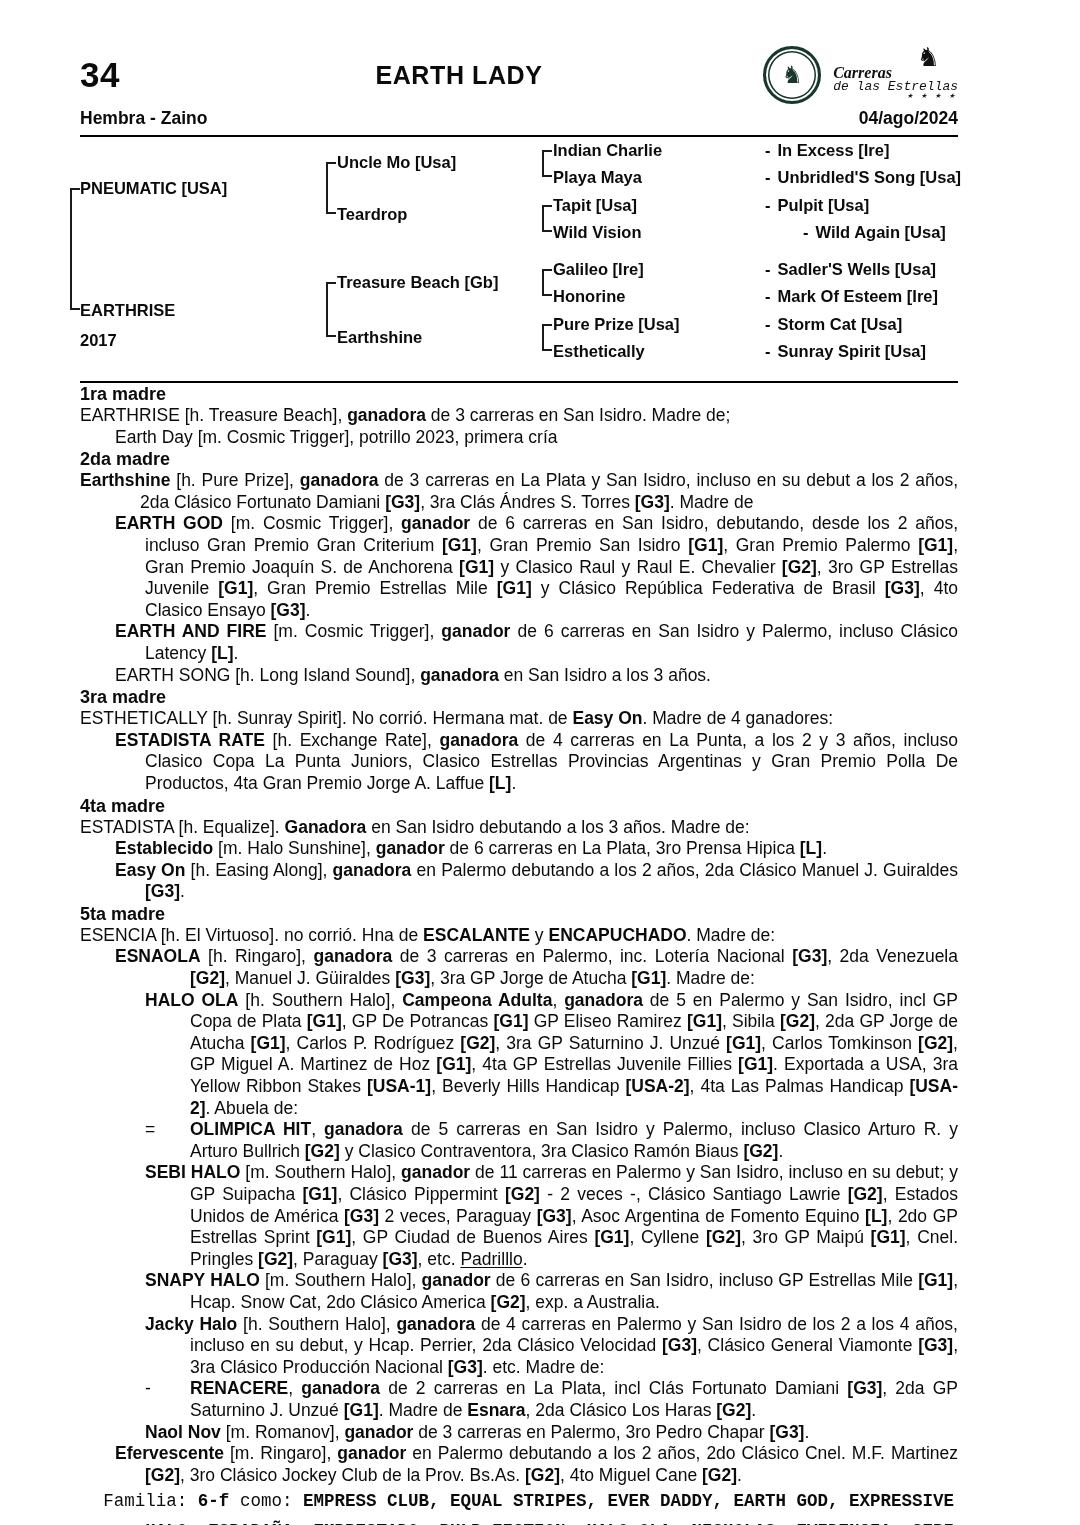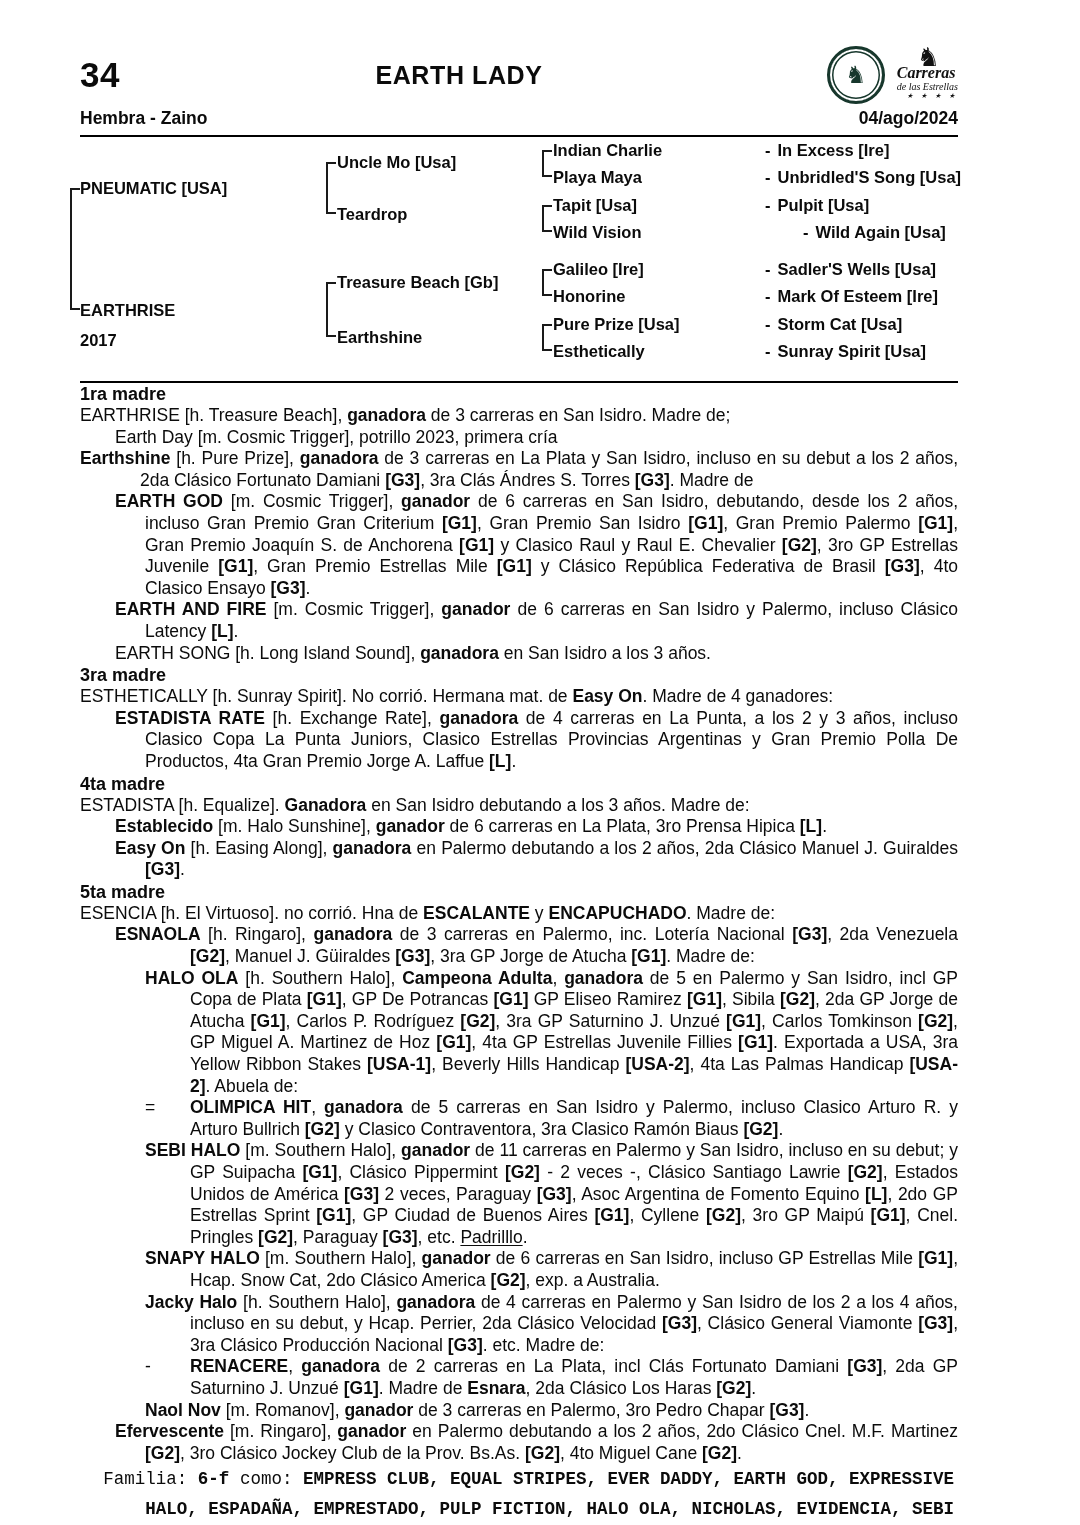--- a/index.html
+++ b/index.html
@@ -9,21 +9,21 @@
   
   .hdr{display:grid;grid-template-columns:130px 1fr 250px;align-items:center;}
   .pagenum{font-size:35px;font-weight:bold;letter-spacing:.5px;}
   .title{text-align:center;font-weight:bold;font-size:25px;letter-spacing:.6px;}
   .logos{display:flex;align-items:center;justify-content:flex-end;gap:12px;}
   .bc-badge{width:52px;height:52px;border-radius:50%;border:3px solid #17372c;box-shadow:inset 0 0 0 2px #fff,inset 0 0 0 3.5px #17372c;
     display:flex;align-items:center;justify-content:center;color:#17372c;font-size:24px;line-height:1;}
   .carreras{display:flex;flex-direction:column;align-items:flex-start;font-family:"Liberation Serif",serif;font-style:italic;color:#111;}
   .carreras .horse{font-size:26px;line-height:14px;font-style:normal;align-self:flex-end;margin-right:18px;}
   .carreras .l1{font-size:16px;font-weight:bold;line-height:15px;}
-  .carreras .l2{font-size:10px;line-height:13px;}
+  .carreras .l2{font-size:13px;line-height:13px;font-family:Liberation Mono, monospace;}
   .carreras .stars{font-size:7px;letter-spacing:3px;line-height:6px;align-self:flex-end;}
   .subrow{display:flex;justify-content:space-between;font-weight:bold;font-size:17.5px;margin-top:4px;}
   .rule{border:none;border-top:2.5px solid #000;margin:6px 0 0 0;}
 
   
   .tree{position:relative;height:238px;font-weight:bold;font-size:16.5px;}
   .tn{position:absolute;white-space:nowrap;line-height:20px;}
   .dash{margin-right:7px;}
   .br{position:absolute;width:8px;border-left:2px solid #1a1a1a;}
   .br::before,.br::after{content:"";position:absolute;left:0;width:8px;border-top:2px solid #1a1a1a;}
@@ -108,20 +108,21 @@
     <div class="tn" style="left:685px;top:177px;"><span class="dash">-</span><span>Storm Cat [Usa]</span></div>
     <div class="tn" style="left:685px;top:204px;"><span class="dash">-</span><span>Sunray Spirit [Usa]</span></div>
   </div>
 
   <hr class="rule">
 
   <main>
       <div class="sec-h">1ra madre</div>
       <div class="para p-a"><span>EARTHRISE [h. Treasure Beach], </span><b>ganadora</b><span> de 3 carreras en San Isidro. Madre de;</span></div>
       <div class="para p-b"><span>Earth Day [m. Cosmic Trigger], potrillo 2023, primera cría</span></div>
+      <div class="sec-h">2da madre</div>
       <div class="para p-a"><b>Earthshine</b><span> [h. Pure Prize], </span><b>ganadora</b><span> de 3 carreras en La Plata y San Isidro, incluso en su debut a los 2 años, 2da Clásico Fortunato Damiani </span><b>[G3]</b><span>, 3ra Clás Ándres S. Torres </span><b>[G3]</b><span>. Madre de</span></div>
       <div class="para p-b"><b>EARTH GOD</b><span> [m. Cosmic Trigger], </span><b>ganador</b><span> de 6 carreras en San Isidro, debutando, desde los 2 años, incluso Gran Premio Gran Criterium </span><b>[G1]</b><span>, Gran Premio San Isidro </span><b>[G1]</b><span>, Gran Premio Palermo </span><b>[G1]</b><span>, Gran Premio Joaquín S. de Anchorena </span><b>[G1]</b><span> y Clasico Raul y Raul E. Chevalier </span><b>[G2]</b><span>, 3ro GP Estrellas Juvenile </span><b>[G1]</b><span>, Gran Premio Estrellas Mile </span><b>[G1]</b><span> y Clásico República Federativa de Brasil </span><b>[G3]</b><span>, 4to Clasico Ensayo </span><b>[G3]</b><span>.</span></div>
       <div class="para p-b"><b>EARTH AND FIRE</b><span> [m. Cosmic Trigger], </span><b>ganador</b><span> de 6 carreras en San Isidro y Palermo, incluso Clásico Latency </span><b>[L]</b><span>.</span></div>
       <div class="para p-b"><span>EARTH SONG [h. Long Island Sound], </span><b>ganadora</b><span> en San Isidro a los 3 años.</span></div>
       <div class="sec-h">3ra madre</div>
       <div class="para p-a"><span>ESTHETICALLY [h. Sunray Spirit]. No corrió. Hermana mat. de </span><b>Easy On</b><span>. Madre de 4 ganadores:</span></div>
       <div class="para p-b"><b>ESTADISTA RATE</b><span> [h. Exchange Rate], </span><b>ganadora</b><span> de 4 carreras en La Punta, a los 2 y 3 años, incluso Clasico Copa La Punta Juniors, Clasico Estrellas Provincias Argentinas y Gran Premio Polla De Productos, 4ta Gran Premio Jorge A. Laffue </span><b>[L]</b><span>.</span></div>
       <div class="sec-h">4ta madre</div>
       <div class="para p-a"><span>ESTADISTA [h. Equalize]. </span><b>Ganadora</b><span> en San Isidro debutando a los 3 años. Madre de:</span></div>
       <div class="para p-b"><b>Establecido</b><span> [m. Halo Sunshine], </span><b>ganador</b><span> de 6 carreras en La Plata, 3ro Prensa Hipica </span><b>[L]</b><span>.</span></div>

